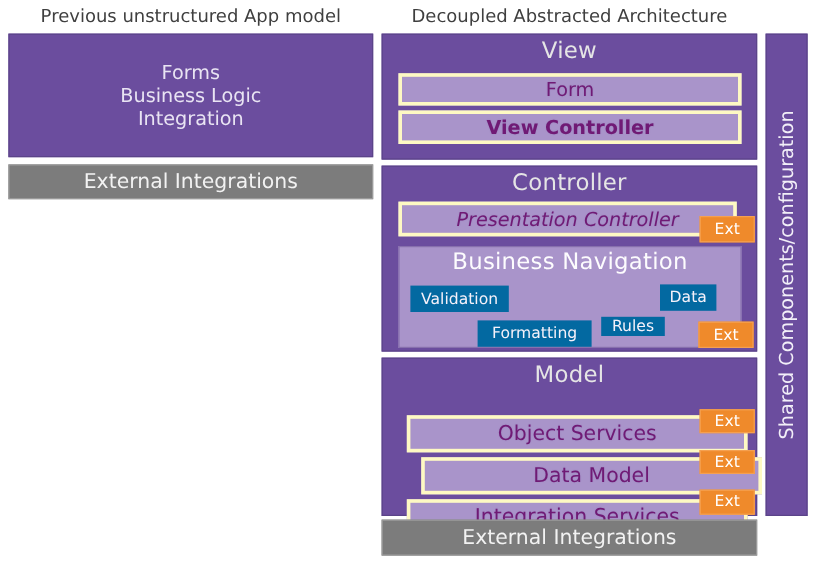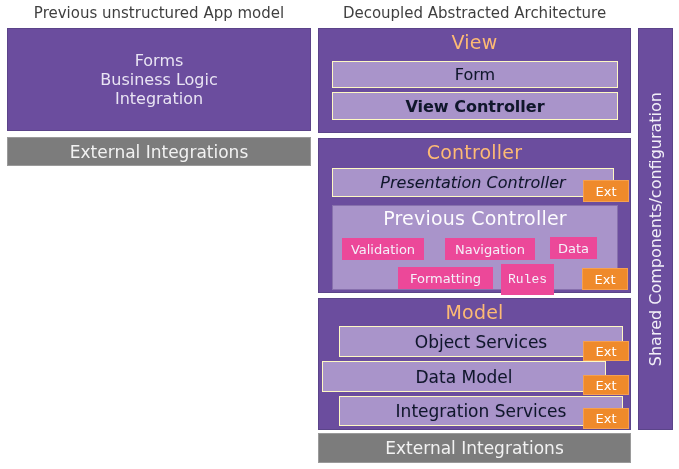--- a/index.html
+++ b/index.html
@@ -12,32 +12,32 @@
     text-align:center; line-height:21px; white-space:nowrap;
   }
   .title-left  { left:7px;   width:304px; }
   .title-right { left:318px; width:313px; }
 
   .container {
     background:#6b4d9e; border:1px solid #5b4489;
   }
   .section-header {
     display:block; text-align:center; margin-top:2px;
-    font-size:19px; color:#fdba74; letter-spacing:0.2px;
+    font-size:19px; color:#e5e5e5; letter-spacing:0.2px;
   }
 
   .row {
-    background:#a994ca; border:1px solid #fef9c3; color:#0f172a;
+    background:#a994ca; border:3px solid #fef9c3; color:#701a75;
     display:flex; align-items:center; justify-content:center;
     font-size:16px; text-shadow:0 0 1px rgba(90,60,140,.25);
   }
-  .row-lg { font-size:17px; }
+  .row-lg { font-size:17px;margin-top:20px; }
 
   .chip {
-    background:#ec4899; color:#f5f1fa; font-size:13px;
+    background:#0369a1; color:#f5f1fa; font-size:13px;
     display:flex; align-items:center; justify-content:center;
   }
 
   .ext {
     background:#ef8a2b; border:1px solid #f5a050; color:#ffffff;
     font-size:13px; display:flex; align-items:center; justify-content:center;
     z-index:5;
   }
 
   .graybar {
@@ -67,25 +67,25 @@
 
   .business-box {
     left:13px; top:66px; width:286px; height:85px;
     background:#a994ca; border:1px solid #8770ad;
   }
   .bc-header { margin-top:1px; font-size:19px; color:#fdfcfe; }
   .chip-validation { left:9px;   top:32px; width:82px; height:22px; }
   .chip-navigation { left:112px; top:32px; width:90px; height:22px; }
   .chip-data       { left:217px; top:31px; width:47px; height:22px; }
   .chip-formatting { left:65px;  top:61px; width:95px; height:22px; }
-  .chip-rules      { left:168px; top:58px; width:53px; height:31px;font-family:Liberation Mono, monospace; }
+  .chip-rules      { left:168px; top:58px; width:53px; height:16px; }
   .ext-bc          { left:249px; top:62px; width:46px; height:22px; }
 
   .mrow1 { left:20px; top:27px; width:284px; height:31px; }
-  .mrow2 { left:3px; top:62px; width:284px; height:31px; }
+  .mrow2 { left:32px; top:62px; width:284px; height:31px; }
   .mrow3 { left:20px; top:97px; width:284px; height:30px; }
   .ext-m1 { left:264px; top:42px;  width:46px; height:20px; }
   .ext-m2 { left:264px; top:76px;  width:46px; height:20px; }
   .ext-m3 { left:264px; top:109px; width:46px; height:21px; }
 
   
   .sidebar {
     left:638px; top:28px; width:35px; height:402px;
     display:flex; align-items:center; justify-content:center;
   }
@@ -114,23 +114,22 @@
     <div class="abs row form-row">Form</div>
     <div class="abs row vc-row">View Controller</div>
   </div>
 
   <div class="abs container controller-section">
     <span class="section-header">Controller</span>
     <div class="abs row pres-row">Presentation Controller</div>
     <div class="abs ext ext-pres">Ext</div>
 
     <div class="abs business-box">
-      <span class="section-header bc-header">Previous Controller</span>
+      <span class="section-header bc-header">Business Navigation</span>
       <div class="abs chip chip-validation">Validation</div>
-      <div class="abs chip chip-navigation">Navigation</div>
       <div class="abs chip chip-data">Data</div>
       <div class="abs chip chip-formatting">Formatting</div>
       <div class="abs chip chip-rules">Rules</div>
       <div class="abs ext ext-bc">Ext</div>
     </div>
   </div>
 
   <div class="abs container model-section">
     <span class="section-header">Model</span>
     <div class="abs row row-lg mrow1">Object Services</div>

